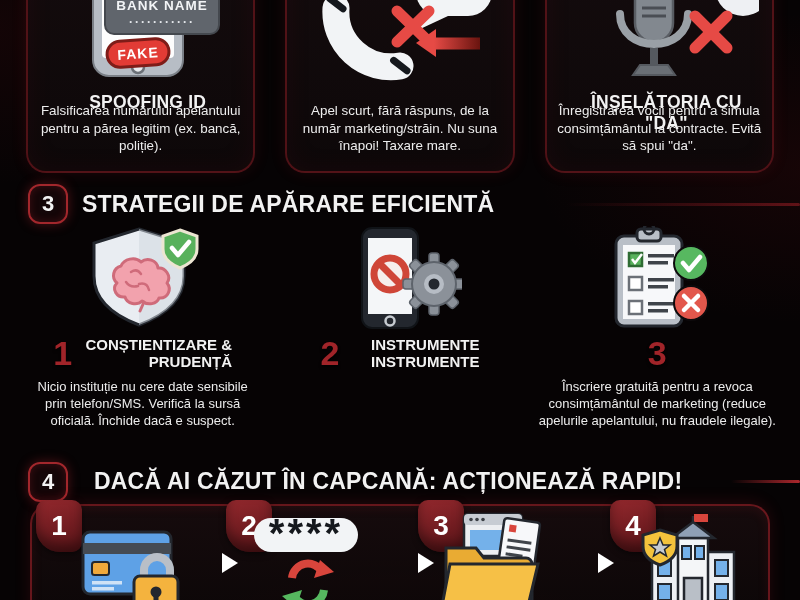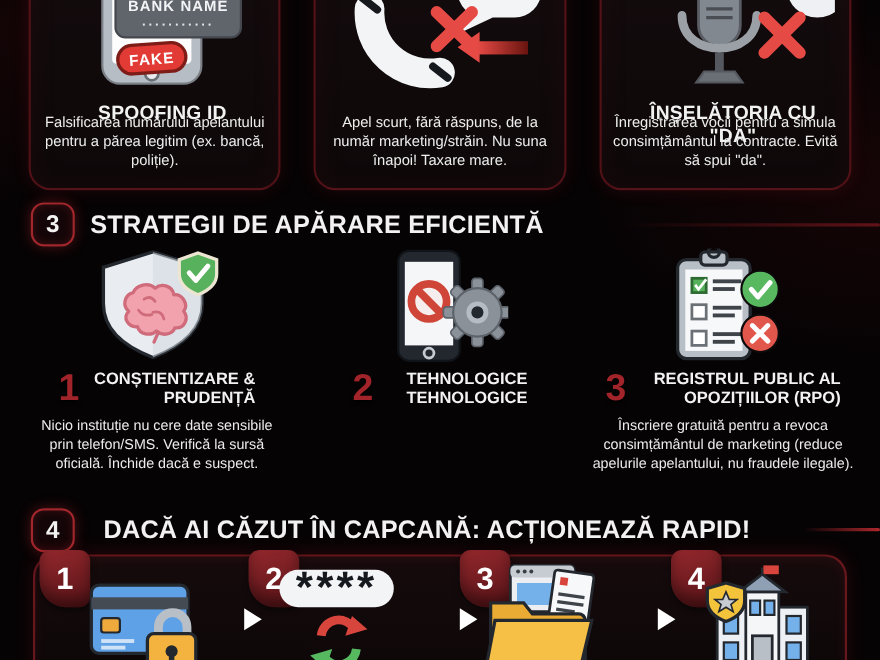--- a/index.html
+++ b/index.html
@@ -191,21 +191,21 @@
             <rect x="-5" y="-31" width="10" height="13" rx="3" transform="translate(96,58) rotate(315)"></rect>
           </g>
           <circle cx="96" cy="58" r="22" fill="#8b9199" stroke="#5d636b" stroke-width="2"></circle>
           <circle cx="96" cy="58" r="10" fill="#b6bcc4"></circle>
           <circle cx="96" cy="58" r="5.5" fill="#23272e"></circle>
         </g>
       </svg>
     </div>
     <div class="strat-head">
       <span class="strat-num">2</span>
-      <div class="strat-title" style="max-width:130px">TEHNOLOGICE TEHNOLOGICE</div>
+      <div class="strat-title" style="max-width:130px">INSTRUMENTE INSTRUMENTE</div>
     </div>
   </div>
 
   <div class="strategy">
     <div class="icon-zone">
       <svg width="115" height="104" viewBox="0 0 115 104">
         <rect x="16" y="10" width="66" height="90" rx="8" fill="#b9bfc7" stroke="#23272e" stroke-width="3"></rect>
         <rect x="23" y="19" width="52" height="74" fill="#f7f8fa"></rect>
         <rect x="37" y="3" width="24" height="12" rx="4" fill="#b9bfc7" stroke="#23272e" stroke-width="3"></rect>
         <circle cx="49" cy="3" r="5" fill="none" stroke="#23272e" stroke-width="3"></circle>
@@ -231,21 +231,20 @@
           <circle cx="91" cy="77" r="17" fill="#e2574c" stroke="#0d0a0c" stroke-width="2"></circle>
           <g stroke="#ffffff" stroke-width="4.5" stroke-linecap="round">
             <line x1="84" y1="70" x2="98" y2="84"></line>
               <line x1="98" y1="70" x2="84" y2="84"></line>
           </g>
         </g>
       </svg>
     </div>
     <div class="strat-head">
       <span class="strat-num">3</span>
-      <div class="strat-title">REGISTRUL PUBLIC AL OPOZIȚIILOR (RPO)</div>
     </div>
     <p>Înscriere gratuită pentru a revoca consimțământul de marketing (reduce apelurile apelantului, nu fraudele ilegale).</p>
   </div>
 </section>
 
 <header class="sec-header" id="sec4">
   <span class="numbadge">4</span>
   <h2 class="sec-title" style="margin:12px">DACĂ AI CĂZUT ÎN CAPCANĂ: ACȚIONEAZĂ RAPID!</h2>
   <span class="rule"></span>
 </header>

